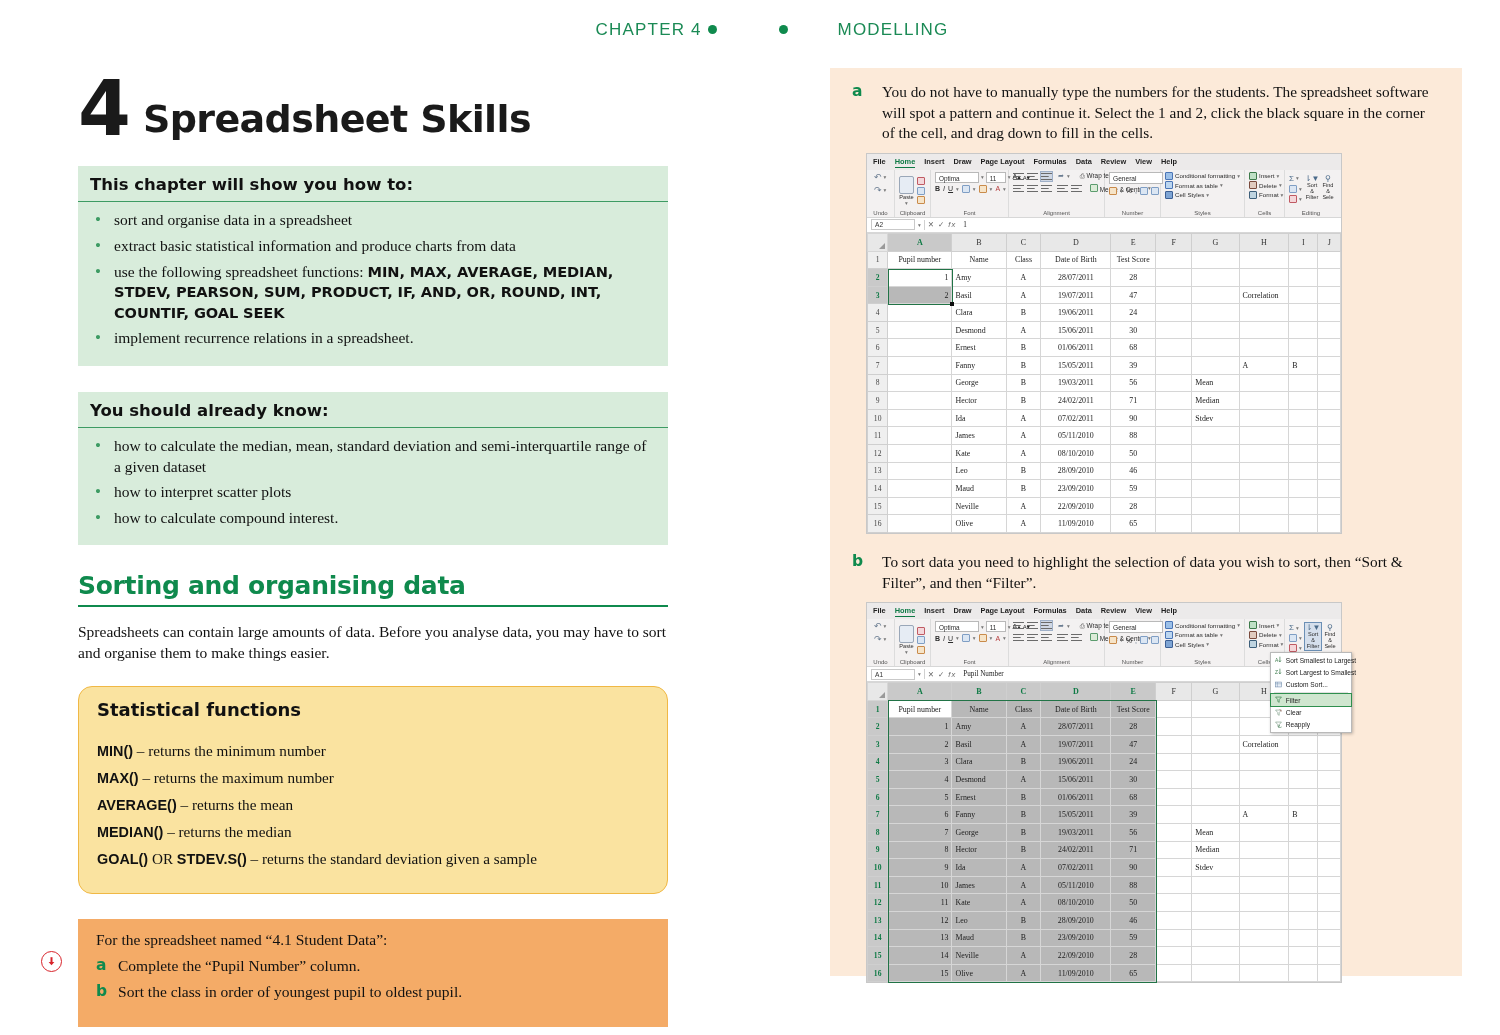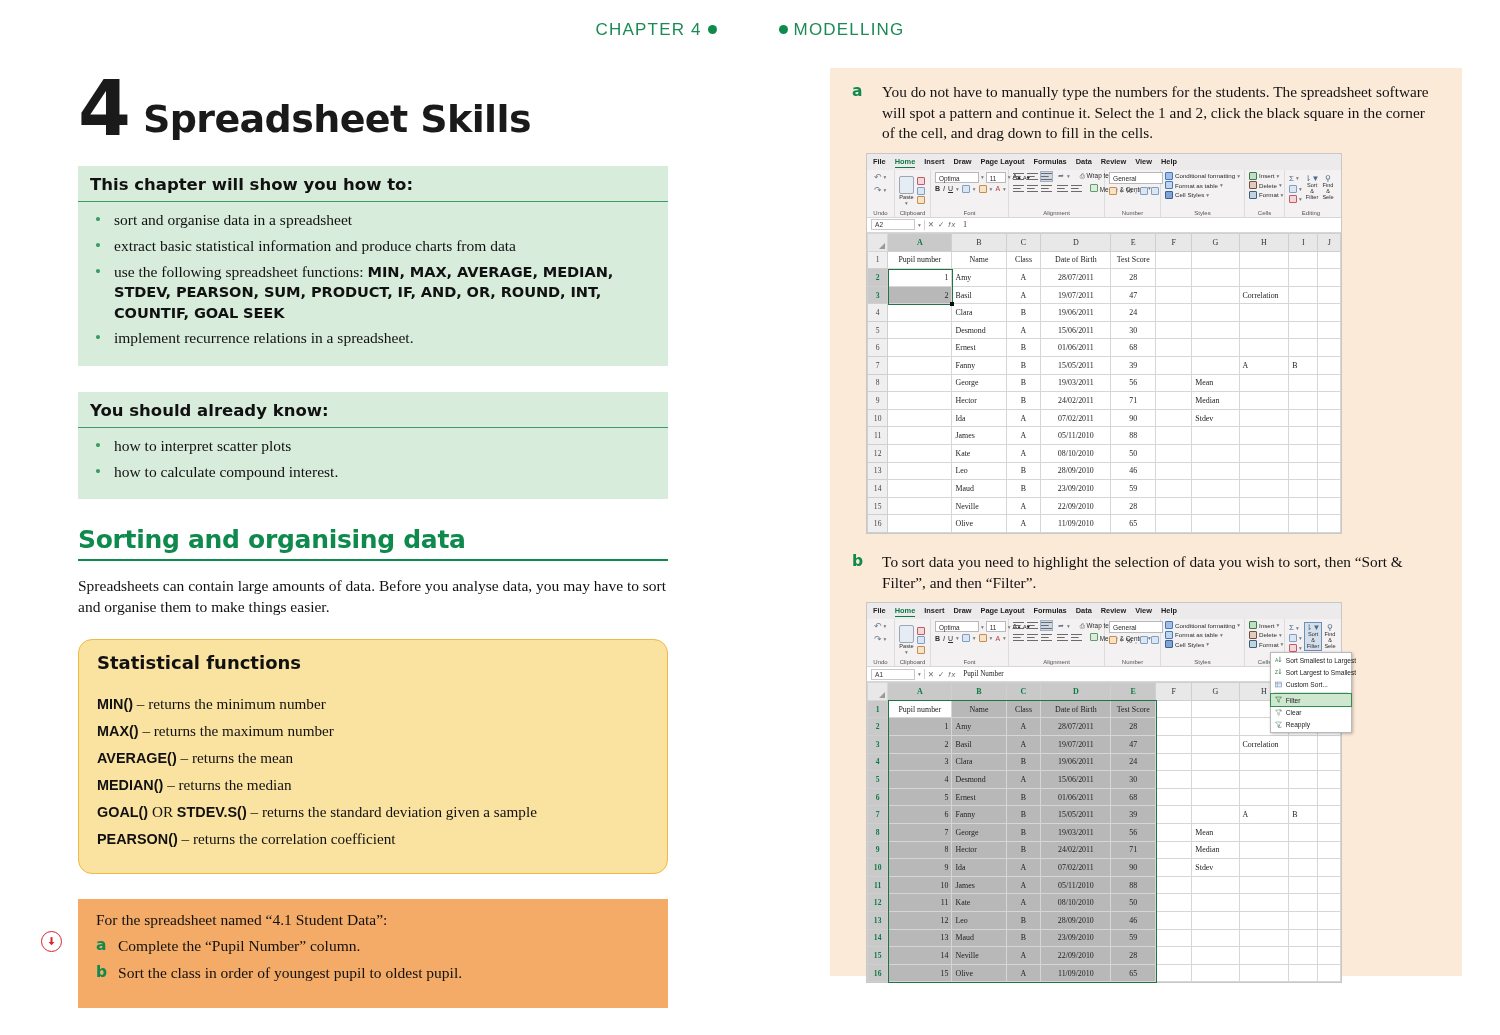--- a/index.html
+++ b/index.html
@@ -10,21 +10,21 @@
     overflow: hidden;
   }
   .page { position: relative; width: 1500px; height: 1035px; background: #fff; }
 
   
   .runhead {
     position: absolute; top: 20px; left: 0; width: 1500px;
     text-align: center; color: #1b8a55;
     font-size: 17px; letter-spacing: 1.2px;
   }
-  .runhead .seg { display: inline-block; }
+  .runhead .seg { display: inline-block; margin-left: 44px; }
   .runhead .dot {
     display: inline-block; width: 9px; height: 9px; border-radius: 50%;
     background: #0f8a4d; vertical-align: middle; margin: 0 0 2px 0;
   }
   .runhead .gapdot { margin-left: 56px; }
 
   
   .leftcol { position: absolute; left: 78px; top: 78px; width: 590px; }
 
   .chapnum-row { display: flex; align-items: flex-end; gap: 14px; margin-bottom: 26px; }
@@ -276,36 +276,36 @@
         <li><span>sort and organise data in a spreadsheet</span></li>
         <li><span>extract basic statistical information and produce charts from data</span></li>
         <li><span>use the following spreadsheet functions: </span><b>MIN, MAX, AVERAGE, MEDIAN, STDEV, PEARSON, SUM, PRODUCT, IF, AND, OR, ROUND, INT, COUNTIF, GOAL SEEK</b></li>
         <li><span>implement recurrence relations in a spreadsheet.</span></li>
       </ul>
     </div>
 
     <div class="greenbox">
       <div class="gb-title">You should already know:</div>
       <ul>
+        <li>how to calculate the median, mean, standard deviation and semi-interquartile range of a given dataset</li>
         <li>how to interpret scatter plots</li>
         <li>how to calculate compound interest.</li>
       </ul>
     </div>
 
     <div class="sect-head">Sorting and organising data</div>
     <div class="body-p">Spreadsheets can contain large amounts of data. Before you analyse data, you may have to sort and organise them to make things easier.</div>
 
     <div class="yellowbox">
       <div class="yb-title">Statistical functions</div>
       <div class="fn"><b>MIN()</b><span> – returns the minimum number</span></div>
       <div class="fn"><b>MAX()</b><span> – returns the maximum number</span></div>
       <div class="fn"><b>AVERAGE()</b><span> – returns the mean</span></div>
       <div class="fn"><b>MEDIAN()</b><span> – returns the median</span></div>
       <div class="fn"><b>GOAL()</b><span> OR </span><b>STDEV.S()</b><span> – returns the standard deviation given a sample</span></div>
-      <div class="fn"><b>PEARSON()</b><span> – returns the correlation coefficient</span></div>
     </div>
 
     <div class="orangebox">
       <div class="dl-icon">
         <svg width="13" height="13" viewBox="0 0 13 13">
           <path d="M6.5 2.2 L6.5 8.2" stroke="#d8232a" stroke-width="2" fill="none"></path>
           <path d="M3.6 7.0 L6.5 10.2 L9.4 7.0 Z" fill="#d8232a"></path>
         </svg>
       </div>
       <div class="ob-lead">For the spreadsheet named “4.1 Student Data”:</div>

